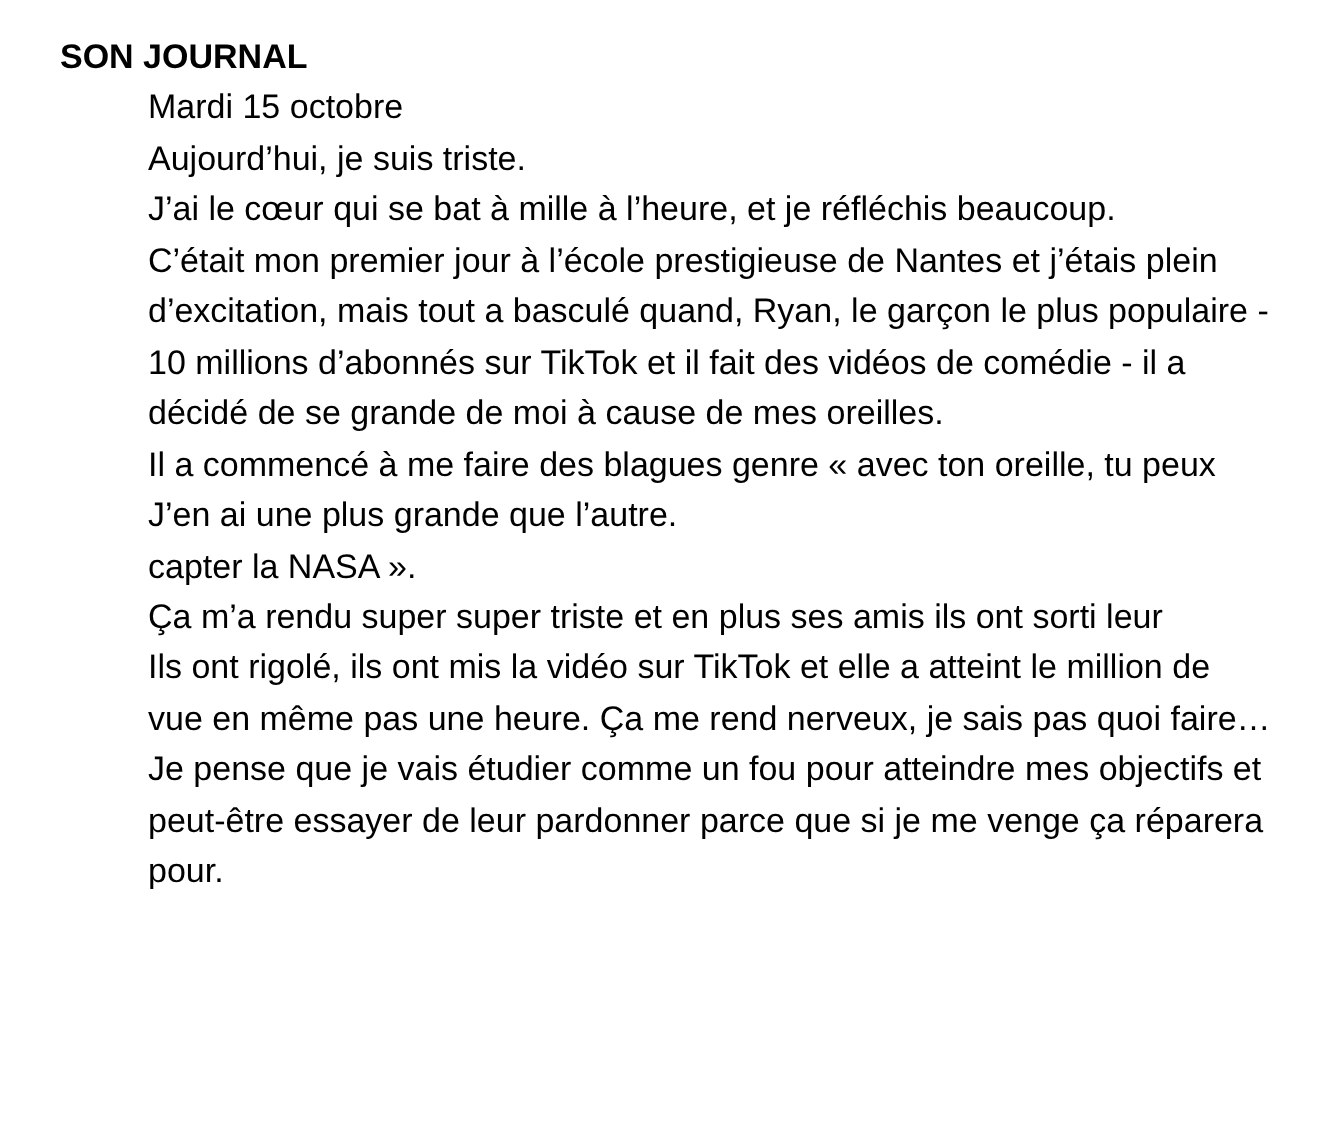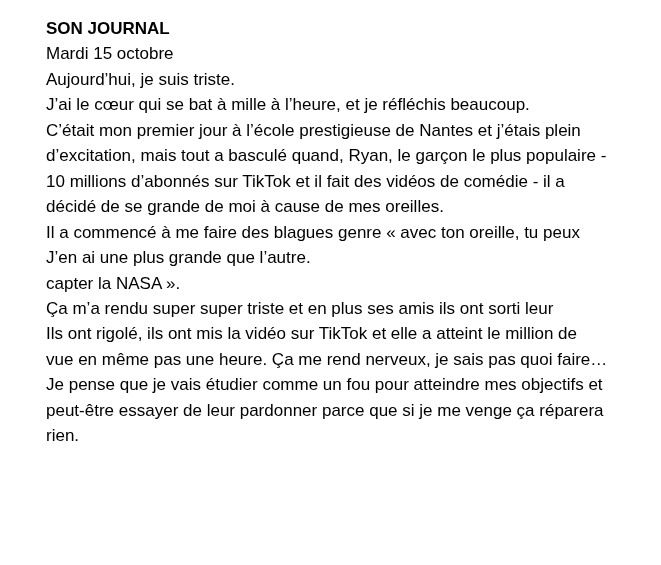--- a/index.html
+++ b/index.html
@@ -7,33 +7,34 @@
       padding: 0;
       background: #ffffff;
     }
     .page {
       position: relative;
       width: 661px;
       height: 565px;
       background: #ffffff;
       overflow: hidden;
       box-sizing: border-box;
-      padding: 16px 14px 0 46px;
+      padding: 16px 14px 0 30px;
       font-family: "Liberation Sans", sans-serif;
       font-size: 17px;
       line-height: 25.45px;
       color: #000000;
       -webkit-font-smoothing: antialiased;
     }
     .title {
       font-weight: 700;
       white-space: nowrap;
     }
     .line {
       white-space: nowrap;
+      margin-left: 44px;
     }
   </style>
 </head>
 <body>
 
 <div class="page">
   <div class="title">SON JOURNAL</div>
   <div>
       <div class="line">Mardi 15 octobre</div>
       <div class="line">Aujourd’hui, je suis triste.</div>
@@ -43,15 +44,15 @@
       <div class="line">10 millions d’abonnés sur TikTok et il fait des vidéos de comédie - il a</div>
       <div class="line">décidé de se grande de moi à cause de mes oreilles.</div>
       <div class="line">Il a commencé à me faire des blagues genre « avec ton oreille, tu peux</div>
       <div class="line">J’en ai une plus grande que l’autre.</div>
       <div class="line">capter la NASA ».</div>
       <div class="line">Ça m’a rendu super super triste et en plus ses amis ils ont sorti leur</div>
       <div class="line">Ils ont rigolé, ils ont mis la vidéo sur TikTok et elle a atteint le million de</div>
       <div class="line">vue en même pas une heure. Ça me rend nerveux, je sais pas quoi faire…</div>
       <div class="line">Je pense que je vais étudier comme un fou pour atteindre mes objectifs et</div>
       <div class="line">peut-être essayer de leur pardonner parce que si je me venge ça réparera</div>
-      <div class="line">rien.</div>
+      <div class="line">pour.</div>
     </div>
 </div>
 
 </body></html>

